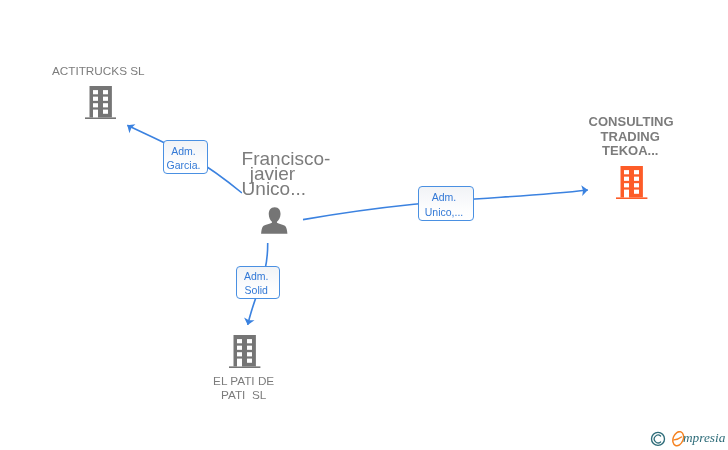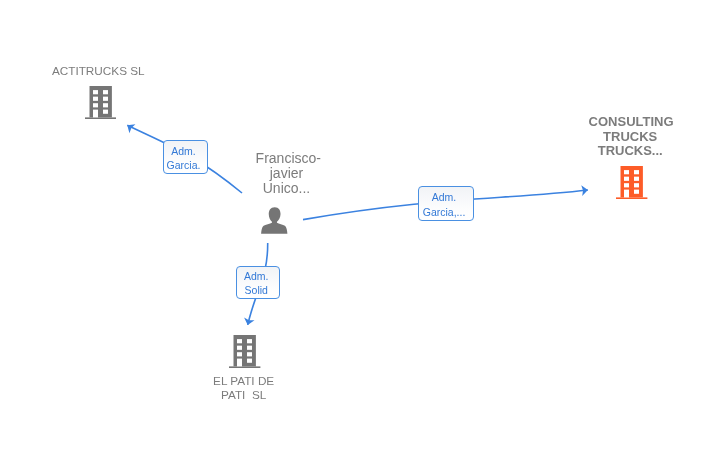--- a/index.html
+++ b/index.html
@@ -7,21 +7,21 @@
   body{width:728px;height:450px;overflow:hidden;
        font-family:"Liberation Sans",sans-serif;-webkit-font-smoothing:antialiased;}
   #stage{position:relative;width:728px;height:450px;background:#fff;border-radius:23px;}
   .edge-label,.node-label,#watermark{transform:translateZ(0);}
   #edges{position:absolute;left:0;top:0;width:728px;height:450px;}
   .node{position:absolute;}
   .node-label{position:absolute;text-align:center;color:#7c7c7c;
               font-size:11.75px;line-height:14.3px;background:#fff;}
   .node-label span{display:block;white-space:pre;}
   .node-label.bold{font-weight:bold;font-size:13px;line-height:14.85px;}
-  .node-label.person{font-size:14px;line-height:15.15px;margin-left:14px;}
+  .node-label.person{font-size:19px;line-height:15.15px;}
   .icon{position:absolute;}
   .edge-label{position:absolute;box-sizing:border-box;
       border:1.7px solid #4a90e2;border-radius:4px;
       background:linear-gradient(180deg,#f1f3f6 0%, #f8f9fb 40%, #fefefe 75%, #ffffff 100%);
       color:#3379d6;font-size:10.5px;line-height:14.8px;text-align:center;padding-right:4px;
       display:flex;flex-direction:column;justify-content:center;align-items:center;}
   .edge-label span{display:block;position:relative;top:1px;}
   #watermark{position:absolute;display:flex;align-items:center;}
 </style>
 </head>
@@ -71,22 +71,22 @@
         <span>Unico...</span>
       </div>
     <svg class="icon" style="left:261.3px;top:207.4px;" width="26.7" height="27" viewBox="0 0 26.7 27">
       <path fill="#757575" d="M13.7 0.15 C9.5 0.15 7.75 3.15 7.75 7.05 C7.75 10.7 9.35 13.65 10.95 14.65 L10.95 15.8 C9.15 16.9 4.4 17.5 2.6 18.8 C0.9 20.0 0.35 23.6 0.1 26.75 L26.4 26.75 C26.15 23.6 25.6 20.0 23.9 18.8 C22.1 17.5 17.75 16.9 15.95 15.8 L15.95 14.65 C17.55 13.65 19.55 10.7 19.55 7.05 C19.55 3.15 17.9 0.15 13.7 0.15 Z"></path>
     </svg>
   </div>
 
   <div class="node">
     <div class="node-label bold" style="left:588.6px;top:114.7px;width:83.2px;">
       <span>CONSULTING</span>
-        <span>TRUCKS</span>
-        <span>TRUCKS...</span>
+        <span>TRADING</span>
+        <span>TEKOA...</span>
       </div>
     <svg class="icon" style="left:616.3px;top:166.0px;" width="31.4" height="33.4" viewBox="0 0 31.4 33.4">
       <g fill="#fd5c28">
         <path d="M4.5 0 H26.9 V31.4 H4.5 Z"></path>
         <rect x="0" y="31.4" width="31.4" height="2"></rect>
       </g>
       <g fill="#ffffff">
         <rect x="8.0" y="4.1" width="5.0" height="4.2"></rect>
         <rect x="18.0" y="4.1" width="5.0" height="4.2"></rect>
         <rect x="8.0" y="10.65" width="5.0" height="4.2"></rect>
@@ -122,22 +122,35 @@
       </div>
   </div>
 
   <div class="edge-label" style="left:163.3px;top:140.3px;width:44.4px;height:34.1px;">
     <span>Adm.</span>
       <span>Garcia.</span>
     </div>
 
   <div class="edge-label" style="left:417.7px;top:186.2px;width:56.7px;height:35px;">
     <span>Adm.</span>
-      <span>Garcia,...</span>
+      <span>Unico,...</span>
     </div>
 
   <div class="edge-label" style="left:236.4px;top:265.5px;width:43.7px;height:33.8px;">
     <span>Adm.</span>
       <span>Solid</span>
     </div>
 
+  <div id="watermark" style="left:648px;top:427px;width:80px;height:23px;">
+    <svg style="position:absolute;left:0px;top:0px;" width="20" height="23" viewBox="0 0 20 23">
+      <circle cx="10.0" cy="11.9" r="6.5" fill="none" stroke="#2c6b78" stroke-width="1.35"></circle>
+      <path d="M12.6 9.0 A3.85 3.85 0 1 0 12.6 14.9" fill="none" stroke="#2c6b78" stroke-width="1.25" stroke-linecap="round"></path>
+    </svg>
+    <svg style="position:absolute;left:23.5px;top:3.5px;" width="14" height="17" viewBox="0 0 14 17" aria-label="e">
+      <g fill="none" stroke="#f58220" stroke-width="1.45" stroke-linecap="round">
+        <ellipse cx="6.2" cy="7.7" rx="5.0" ry="7.3" transform="rotate(22 6.2 7.7)"></ellipse>
+        <path d="M1.9 8.9 C4.5 8.6 7.4 7.6 9.4 6.0"></path>
+      </g>
+    </svg>
+    <span style="position:absolute;left:35px;top:0px;white-space:nowrap;font-family:'Liberation Serif',serif;font-style:italic;font-size:13.3px;line-height:22.5px;"><span style="color:#2c6b78;">mpresia</span></span>
+  </div>
 
 </div>
 
 </body></html>

